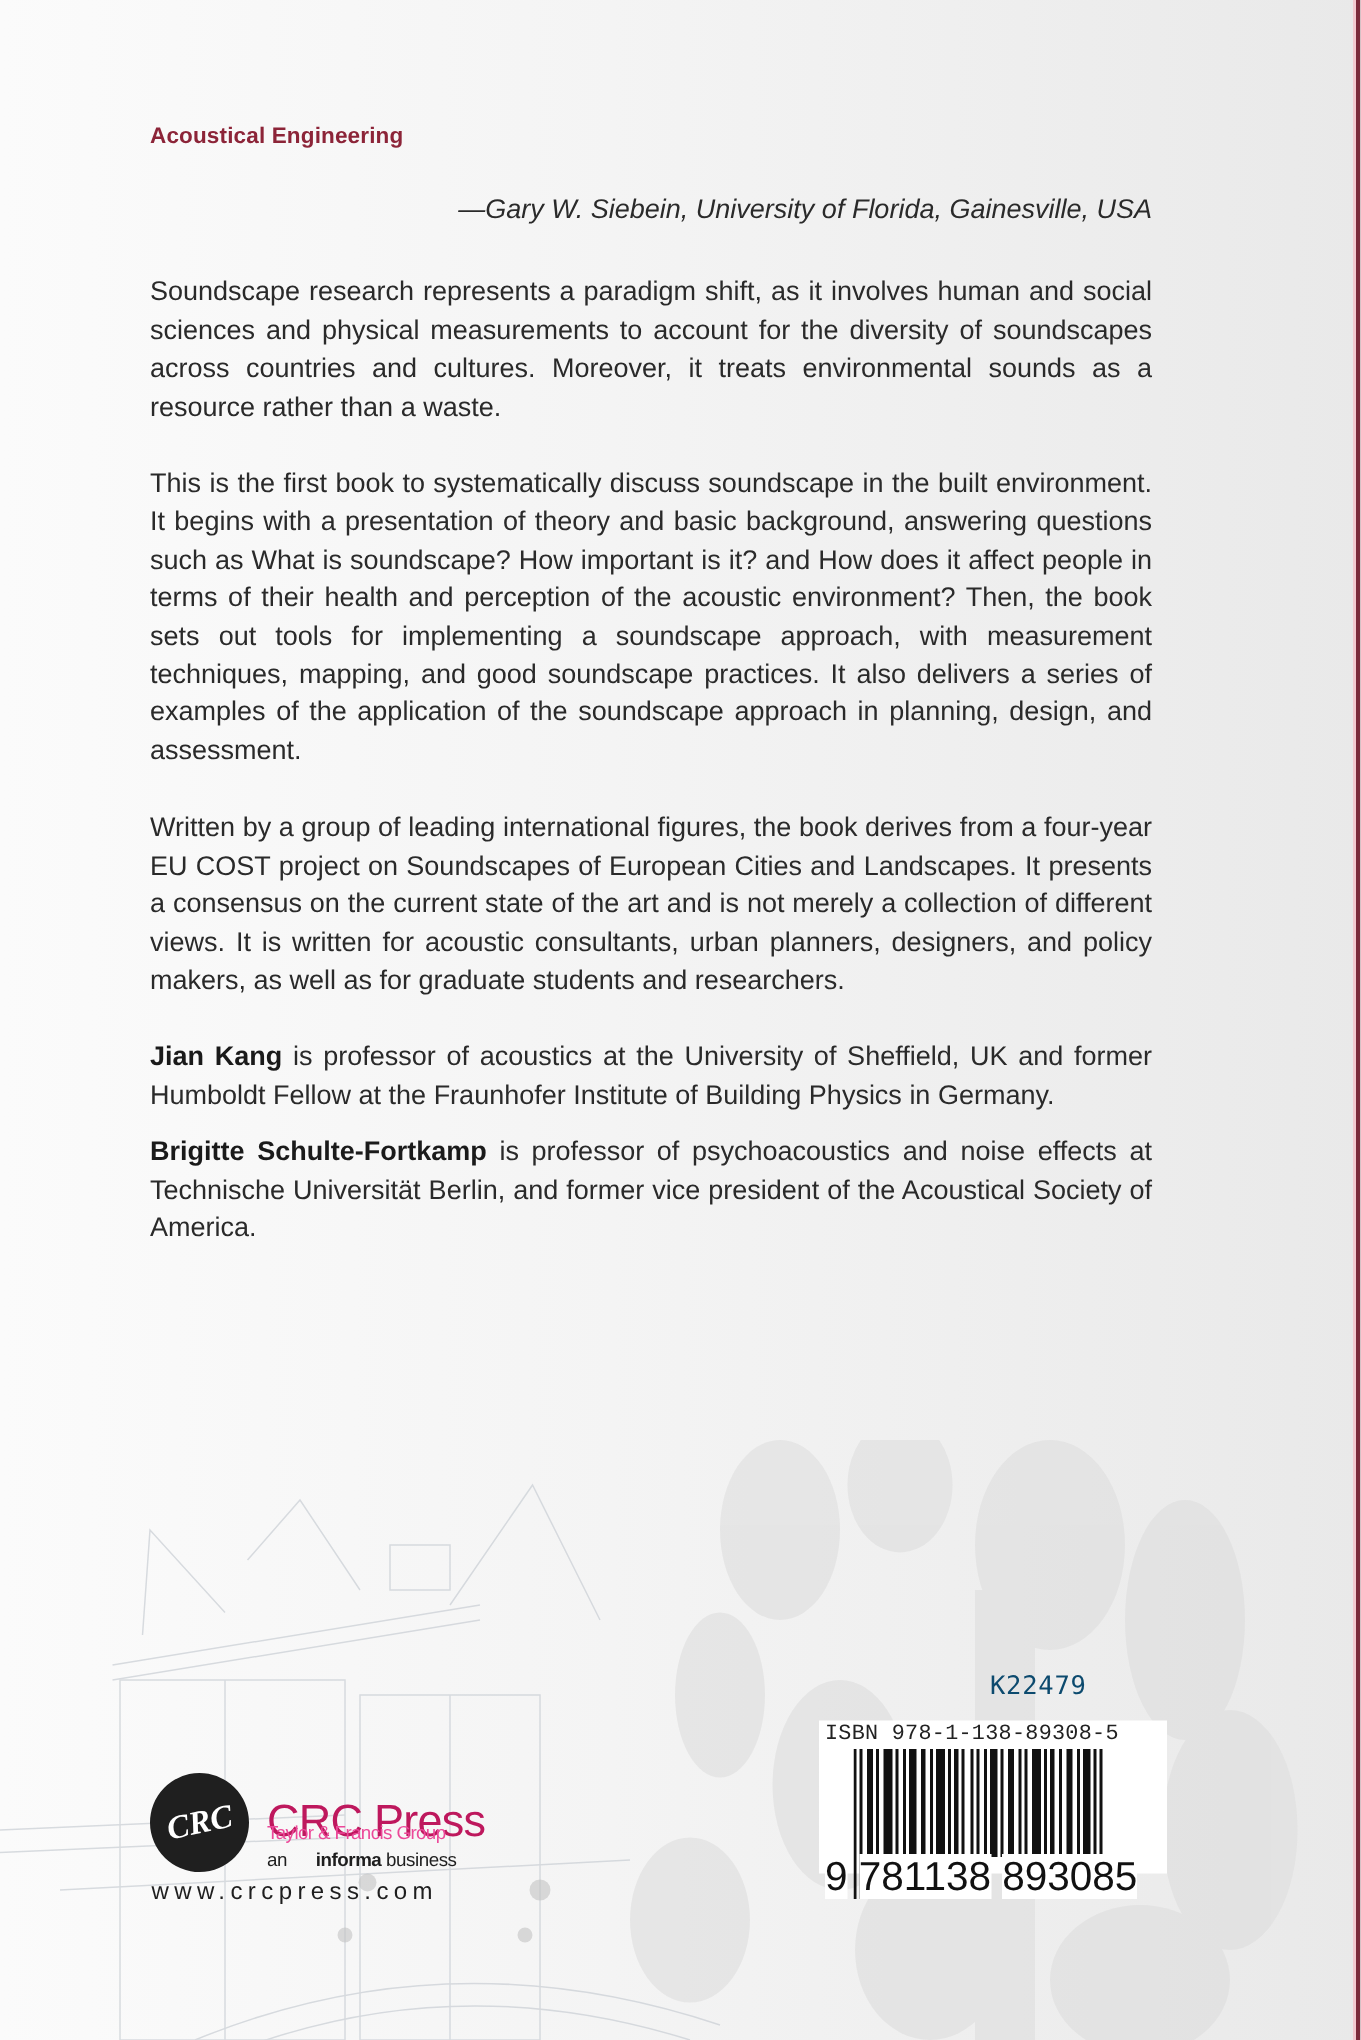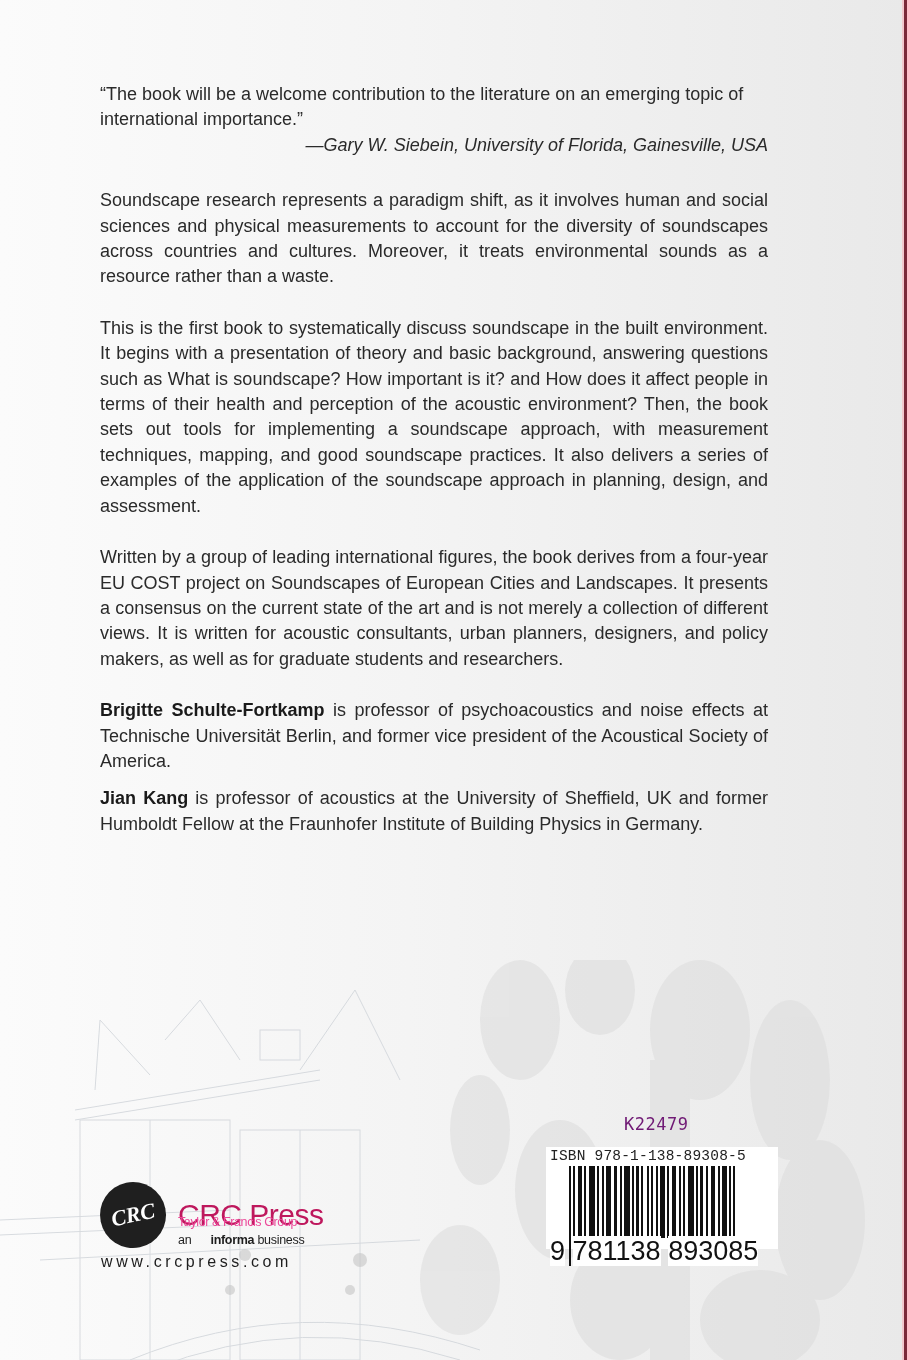--- a/index.html
+++ b/index.html
@@ -36,21 +36,21 @@
       font-style: italic; font-weight: bold; font-size: 22px;
       display: flex; align-items: center; justify-content: center;
       transform: rotate(-12deg);
     }
     .crc-title { position: absolute; left: 78px; top: 16px; font-size: 30px; color: #be185d; letter-spacing: -0.5px; }
     .crc-sub1 { position: absolute; left: 78px; top: 33px; font-size: 12.5px; color: #ec4899; letter-spacing: -0.4px; }
     .crc-sub2 { position: absolute; left: 78px; top: 51px; font-size: 12.5px; color: #1e1e1e; letter-spacing: -0.3px; }
     .crc-sub2 b { font-weight: bold; margin-left: 16px; }
     .crc-url { position: absolute; left: 1px; top: 71px; font-size: 16px; letter-spacing: 3.6px; color: #1e1e1e; }
 
-    .kcode { position: absolute; left: 624px; top: 1114px; font-family: "DejaVu Sans Mono", monospace; font-size: 17px; color: #701a75; letter-spacing: 0.5px; }
+    .kcode { position: absolute; left: 660px; top: 1114px; font-family: "DejaVu Sans Mono", monospace; font-size: 17px; color: #0c4a6e; letter-spacing: 0.5px; }
     .barcode-box {
       position: absolute; left: 546px; top: 1147px; width: 232px; height: 102px; background: #fff;
     }
     .isbn-text { position: absolute; left: 4px; top: 1px; font-family: "Liberation Mono", monospace; font-size: 14.5px; color: #222; letter-spacing: 0.2px; white-space: nowrap; }
     .bars { position: absolute; left: 23px; top: 19px; width: 168px; height: 100px; }
     .ean-digits { position: absolute; left: 4px; top: 89px; font-family: "Liberation Sans", sans-serif; font-size: 27px; color: #111; background: transparent; white-space: nowrap; letter-spacing: 0px; }
     .ean-digits span { background: #fff; }
   </style>
 </head>
 <body>
@@ -93,30 +93,30 @@
   </g>
   <g fill="#c4c4c4" opacity="0.6">
     <circle cx="245" cy="295" r="6"></circle>
     <circle cx="230" cy="330" r="5"></circle>
     <circle cx="350" cy="330" r="5"></circle>
     <circle cx="360" cy="300" r="7"></circle>
   </g>
 </svg>
 
 <div class="content">
+  <div class="series">Acoustical Engineering</div>
 
-  <p class="quote">“The book will be a welcome contribution to the literature on an emerging topic of international importance.”</p>
   <p class="attrib">—Gary W. Siebein, University of Florida, Gainesville, USA</p>
 
   <p class="para">Soundscape research represents a paradigm shift, as it involves human and social sciences and physical measurements to account for the diversity of soundscapes across countries and cultures. Moreover, it treats environmental sounds as a resource rather than a waste.</p>
   <p class="para">This is the first book to systematically discuss soundscape in the built environment. It begins with a presentation of theory and basic background, answering questions such as What is soundscape? How important is it? and How does it affect people in terms of their health and perception of the acoustic environment? Then, the book sets out tools for implementing a soundscape approach, with measurement techniques, mapping, and good soundscape practices. It also delivers a series of examples of the application of the soundscape approach in planning, design, and assessment.</p>
   <p class="para">Written by a group of leading international figures, the book derives from a four-year EU COST project on Soundscapes of European Cities and Landscapes. It presents a consensus on the current state of the art and is not merely a collection of different views. It is written for acoustic consultants, urban planners, designers, and policy makers, as well as for graduate students and researchers.</p>
 
+  <p class="bio"><b>Jian Kang</b><span> is professor of acoustics at the University of Sheffield, UK and former Humboldt Fellow at the Fraunhofer Institute of Building Physics in Germany.</span></p>
   <p class="bio"><b>Brigitte Schulte-Fortkamp</b><span> is professor of psychoacoustics and noise effects at Technische Universität Berlin, and former vice president of the Acoustical Society of America.</span></p>
-  <p class="bio"><b>Jian Kang</b><span> is professor of acoustics at the University of Sheffield, UK and former Humboldt Fellow at the Fraunhofer Institute of Building Physics in Germany.</span></p>
 </div>
 
 <div class="logo">
   <div class="crc-badge">CRC</div>
   <div class="crc-title">CRC Press</div>
   <div class="crc-sub1">Taylor &amp; Francis Group</div>
   <div class="crc-sub2"><span>an </span><b>informa</b><span> business</span></div>
   <div class="crc-url">www.crcpress.com</div>
 </div>
 

